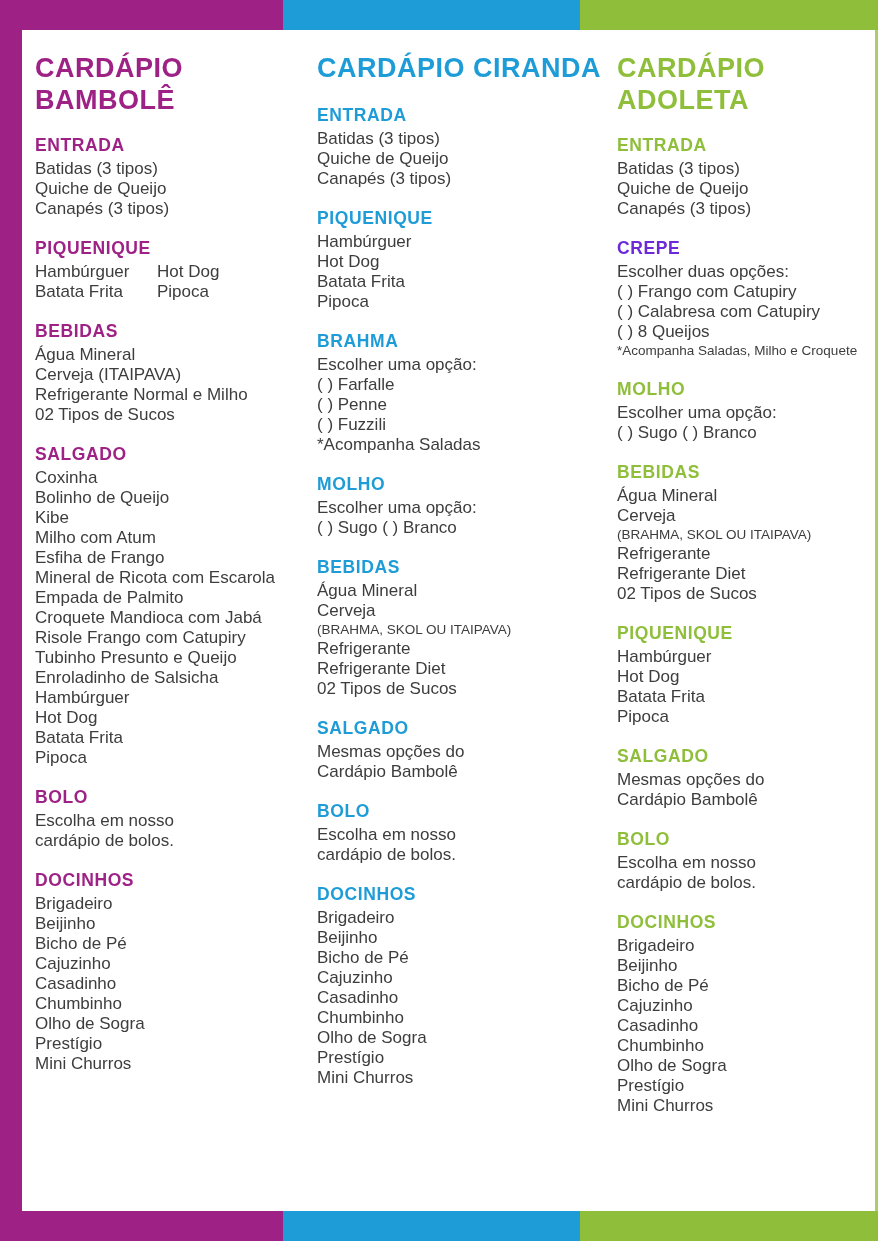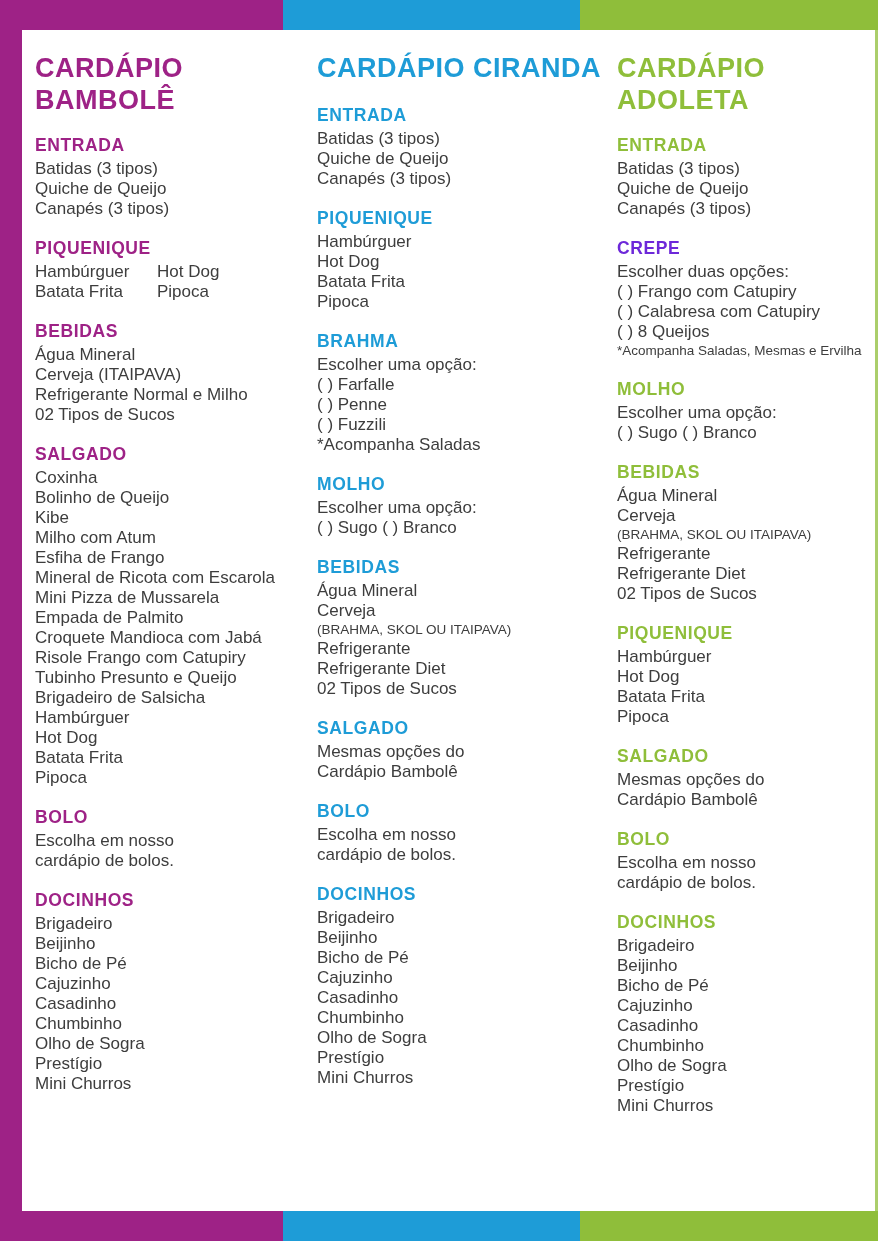--- a/index.html
+++ b/index.html
@@ -109,26 +109,25 @@
         <p class="line">02 Tipos de Sucos</p>
       </div>
       <div class="section">
         <h2 class="heading" style="color: rgb(158, 34, 134);">SALGADO</h2>
         <p class="line">Coxinha</p>
         <p class="line">Bolinho de Queijo</p>
         <p class="line">Kibe</p>
         <p class="line">Milho com Atum</p>
         <p class="line">Esfiha de Frango</p>
         <p class="line">Mineral de Ricota com Escarola</p>
-        <p class="line">Mini Pizza de Mussarela</p>
         <p class="line">Empada de Palmito</p>
         <p class="line">Croquete Mandioca com Jabá</p>
         <p class="line">Risole Frango com Catupiry</p>
         <p class="line">Tubinho Presunto e Queijo</p>
-        <p class="line">Brigadeiro de Salsicha</p>
+        <p class="line">Enroladinho de Salsicha</p>
         <p class="line">Hambúrguer</p>
         <p class="line">Hot Dog</p>
         <p class="line">Batata Frita</p>
         <p class="line">Pipoca</p>
       </div>
       <div class="section">
         <h2 class="heading" style="color: rgb(158, 34, 134);">BOLO</h2>
         <p class="line italic">Escolha em nosso</p>
         <p class="line italic">cardápio de bolos.</p>
       </div>
@@ -212,21 +211,21 @@
         <p class="line">Batidas (3 tipos)</p>
         <p class="line">Quiche de Queijo</p>
         <p class="line">Canapés (3 tipos)</p>
       </div>
       <div class="section">
         <h2 class="heading" style="color: #6d28d9;">CREPE</h2>
         <p class="line italic">Escolher duas opções:</p>
         <p class="line">( ) Frango com Catupiry</p>
         <p class="line">( ) Calabresa com Catupiry</p>
         <p class="line">( ) 8 Queijos</p>
-        <p class="line small">*Acompanha Saladas, Mesmas e Ervilha</p>
+        <p class="line small">*Acompanha Saladas, Milho e Croquete</p>
       </div>
       <div class="section">
         <h2 class="heading" style="color: rgb(143, 190, 58);">MOLHO</h2>
         <p class="line italic">Escolher uma opção:</p>
         <p class="line">( ) Sugo ( ) Branco</p>
       </div>
       <div class="section">
         <h2 class="heading" style="color: rgb(143, 190, 58);">BEBIDAS</h2>
         <p class="line">Água Mineral</p>
         <p class="line">Cerveja</p>

